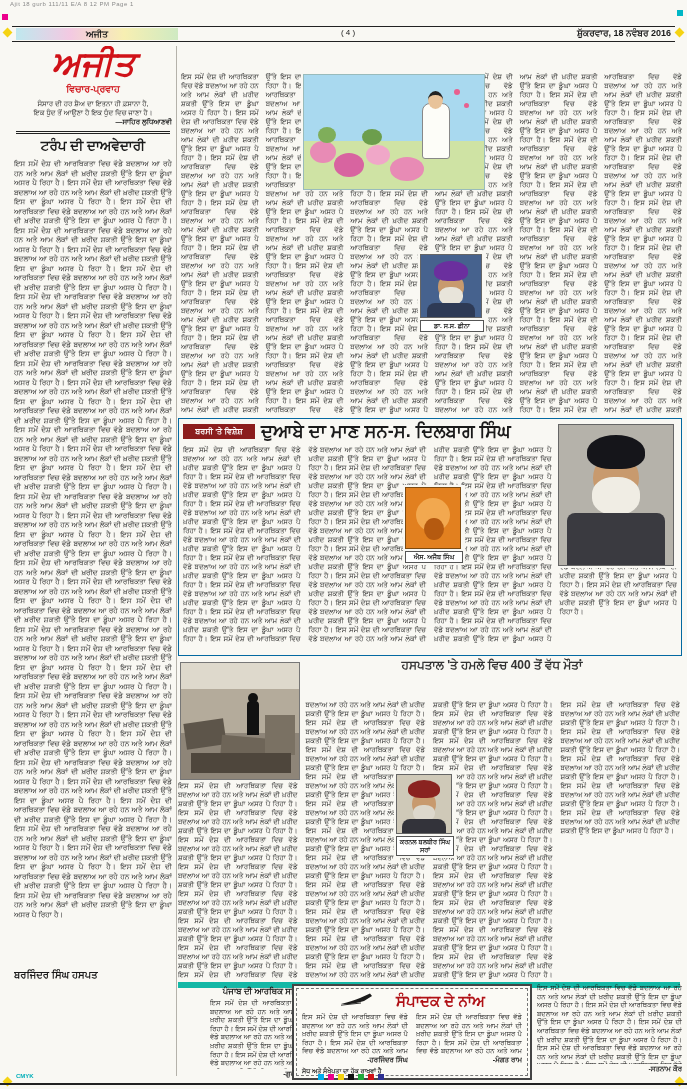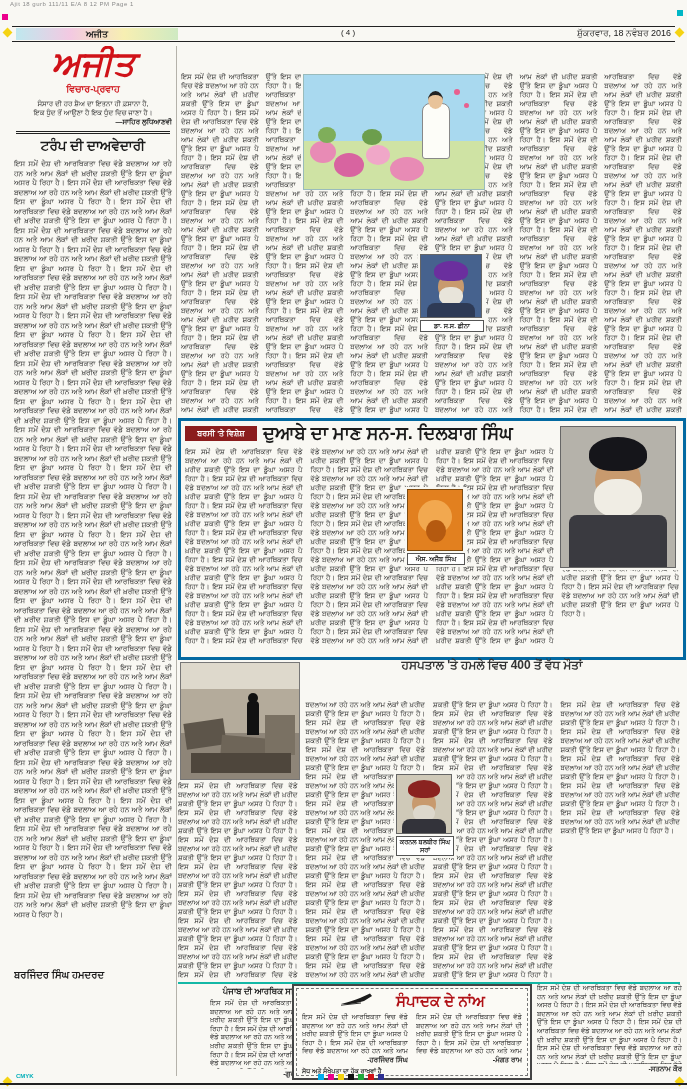--- a/index.html
+++ b/index.html
@@ -15,21 +15,21 @@
   .cmyk-row span{width:6px;height:6px;display:block;}
   .cmyk-label{position:absolute;left:16px;top:1073px;font-size:6px;color:#00aeb8;font-weight:bold;}
 
   
   .hdr-rule{position:absolute;left:12px;right:12px;height:1px;background:#222;}
   .hdr-strip{position:absolute;left:16px;top:28px;width:162px;height:12px;
              background:linear-gradient(90deg,#bfe8ee,#f3c9e2,#f7efb2,#cfeac2);
              display:flex;align-items:center;justify-content:center;
              font-size:9px;font-weight:bold;}
   .hdr-page{position:absolute;left:328px;top:28px;width:40px;text-align:center;font-size:8px;}
-  .hdr-date{position:absolute;right:16px;top:28px;font-size:9px;font-weight:normal;}
+  .hdr-date{position:absolute;right:16px;top:28px;font-size:9px;font-weight:bold;}
 
   
   .left-col{position:absolute;left:14px;top:46px;width:158px;height:1030px;overflow:hidden;}
   .mast-title{font-size:34px;line-height:36px;font-weight:bold;font-style:italic;
               color:#d01218;text-align:center;font-family:"Liberation Serif","DejaVu Serif",serif;}
   .mast-sub{font-size:9.5px;font-weight:bold;color:#d01218;text-align:center;margin-top:1px;}
   .quote{font-size:7px;line-height:9px;text-align:center;margin-top:4px;}
   .quote-attr{font-size:7px;font-weight:bold;text-align:right;margin-top:1px;}
   .ed-rule{border-top:3px double #222;margin:5px 2px 4px 2px;}
   .ed-title{font-size:13.5px;font-weight:bold;text-align:center;margin:2px 0 5px 0;}
@@ -58,32 +58,32 @@
              border-radius:50%;border-top:4px solid #222;}
   .author-fig{left:237px;top:180px;width:64px;}
   .portrait{position:relative;overflow:hidden;border:1px solid #666;}
   .p-auth{width:60px;height:62px;background:#46628e;}
   .face{position:absolute;border-radius:50%;background:#c89a6e;}
   .turban{position:absolute;border-radius:50% 50% 40% 40%;}
   .beard{position:absolute;border-radius:45%;}
   .torso{position:absolute;border-radius:8px 8px 0 0;}
 
   
-  .feature-zone{position:absolute;left:178px;top:418px;width:502px;height:236px;border:3px solid #0369a1;}
+  .feature-zone{position:absolute;left:178px;top:418px;width:502px;height:236px;border:1px solid #0369a1;}
   .feature-kicker{position:absolute;left:4px;top:5px;width:72px;height:15px;background:#8b1d1d;
                   color:#fff;font-size:8px;font-weight:bold;display:flex;align-items:center;justify-content:center;}
   .feature-headline{position:absolute;left:82px;top:2px;width:390px;font-size:18px;font-weight:bold;}
   .feature-text{position:absolute;left:4px;top:26px;width:494px;height:206px;column-count:4;column-gap:8px;}
   .feature-portrait{right:3px;top:3px;width:118px;}
   .p-feat{width:114px;height:140px;background:#b5b2aa;}
   .feature-inset{left:224px;top:66px;width:58px;}
   .inset-art{width:54px;height:60px;background:#e2801f;border:1px solid #7c4a10;position:relative;overflow:hidden;}
 
   
-  .news-zone{position:absolute;left:178px;top:658px;width:502px;height:324px;border-bottom:2px solid #14b8a6;}
+  .news-zone{position:absolute;left:178px;top:658px;width:502px;height:324px;border-bottom:6px solid #14b8a6;}
   .news-photo{left:0;top:2px;width:122px;}
   .news-art{width:118px;height:116px;border:1px solid #777;position:relative;overflow:hidden;
             background:linear-gradient(#ded9cc 0 22%,#b4ab9b 22% 60%,#8e8578 60% 100%);}
   .debris{position:absolute;background:#5d554a;}
   .news-kicker{position:absolute;left:126px;top:0;width:376px;text-align:center;
                font-size:12px;font-weight:bold;color:#333;}
   .news-headline{position:absolute;left:126px;top:15px;width:376px;text-align:center;
                  font-size:17px;font-weight:bold;}
   .news-text{position:absolute;left:0;top:42px;width:502px;height:280px;column-count:4;column-gap:8px;}
   .news-inset{left:216px;top:114px;width:58px;}
@@ -128,21 +128,21 @@
     <div class="mast-title">ਅਜੀਤ</div>
     <div class="mast-sub">ਵਿਚਾਰ-ਪ੍ਰਵਾਹ</div>
     <div class="quote">
       <span>ਸੰਸਾਰ ਦੀ ਹਰ ਸ਼ੈਅ ਦਾ ਇਤਨਾ ਹੀ ਫ਼ਸਾਨਾ ਹੈ,</span><br>
       <span>ਇਕ ਧੁੰਦ ਤੋਂ ਆਉਣਾ ਹੈ ਇਕ ਧੁੰਦ ਵਿਚ ਜਾਣਾ ਹੈ।</span>
     </div>
     <div class="quote-attr">—ਸਾਹਿਰ ਲੁਧਿਆਣਵੀ</div>
     <div class="ed-rule"></div>
     <div class="ed-title">ਟਰੰਪ ਦੀ ਦਾਅਵੇਦਾਰੀ</div>
     <div class="ed-body">ਇਸ ਸਮੇਂ ਦੇਸ਼ ਦੀ ਆਰਥਿਕਤਾ ਵਿਚ ਵੱਡੇ ਬਦਲਾਅ ਆ ਰਹੇ ਹਨ ਅਤੇ ਆਮ ਲੋਕਾਂ ਦੀ ਖ਼ਰੀਦ ਸ਼ਕਤੀ ਉੱਤੇ ਇਸ ਦਾ ਡੂੰਘਾ ਅਸਰ ਪੈ ਰਿਹਾ ਹੈ। ਇਸ ਸਮੇਂ ਦੇਸ਼ ਦੀ ਆਰਥਿਕਤਾ ਵਿਚ ਵੱਡੇ ਬਦਲਾਅ ਆ ਰਹੇ ਹਨ ਅਤੇ ਆਮ ਲੋਕਾਂ ਦੀ ਖ਼ਰੀਦ ਸ਼ਕਤੀ ਉੱਤੇ ਇਸ ਦਾ ਡੂੰਘਾ ਅਸਰ ਪੈ ਰਿਹਾ ਹੈ। ਇਸ ਸਮੇਂ ਦੇਸ਼ ਦੀ ਆਰਥਿਕਤਾ ਵਿਚ ਵੱਡੇ ਬਦਲਾਅ ਆ ਰਹੇ ਹਨ ਅਤੇ ਆਮ ਲੋਕਾਂ ਦੀ ਖ਼ਰੀਦ ਸ਼ਕਤੀ ਉੱਤੇ ਇਸ ਦਾ ਡੂੰਘਾ ਅਸਰ ਪੈ ਰਿਹਾ ਹੈ। ਇਸ ਸਮੇਂ ਦੇਸ਼ ਦੀ ਆਰਥਿਕਤਾ ਵਿਚ ਵੱਡੇ ਬਦਲਾਅ ਆ ਰਹੇ ਹਨ ਅਤੇ ਆਮ ਲੋਕਾਂ ਦੀ ਖ਼ਰੀਦ ਸ਼ਕਤੀ ਉੱਤੇ ਇਸ ਦਾ ਡੂੰਘਾ ਅਸਰ ਪੈ ਰਿਹਾ ਹੈ। ਇਸ ਸਮੇਂ ਦੇਸ਼ ਦੀ ਆਰਥਿਕਤਾ ਵਿਚ ਵੱਡੇ ਬਦਲਾਅ ਆ ਰਹੇ ਹਨ ਅਤੇ ਆਮ ਲੋਕਾਂ ਦੀ ਖ਼ਰੀਦ ਸ਼ਕਤੀ ਉੱਤੇ ਇਸ ਦਾ ਡੂੰਘਾ ਅਸਰ ਪੈ ਰਿਹਾ ਹੈ। ਇਸ ਸਮੇਂ ਦੇਸ਼ ਦੀ ਆਰਥਿਕਤਾ ਵਿਚ ਵੱਡੇ ਬਦਲਾਅ ਆ ਰਹੇ ਹਨ ਅਤੇ ਆਮ ਲੋਕਾਂ ਦੀ ਖ਼ਰੀਦ ਸ਼ਕਤੀ ਉੱਤੇ ਇਸ ਦਾ ਡੂੰਘਾ ਅਸਰ ਪੈ ਰਿਹਾ ਹੈ। ਇਸ ਸਮੇਂ ਦੇਸ਼ ਦੀ ਆਰਥਿਕਤਾ ਵਿਚ ਵੱਡੇ ਬਦਲਾਅ ਆ ਰਹੇ ਹਨ ਅਤੇ ਆਮ ਲੋਕਾਂ ਦੀ ਖ਼ਰੀਦ ਸ਼ਕਤੀ ਉੱਤੇ ਇਸ ਦਾ ਡੂੰਘਾ ਅਸਰ ਪੈ ਰਿਹਾ ਹੈ। ਇਸ ਸਮੇਂ ਦੇਸ਼ ਦੀ ਆਰਥਿਕਤਾ ਵਿਚ ਵੱਡੇ ਬਦਲਾਅ ਆ ਰਹੇ ਹਨ ਅਤੇ ਆਮ ਲੋਕਾਂ ਦੀ ਖ਼ਰੀਦ ਸ਼ਕਤੀ ਉੱਤੇ ਇਸ ਦਾ ਡੂੰਘਾ ਅਸਰ ਪੈ ਰਿਹਾ ਹੈ। ਇਸ ਸਮੇਂ ਦੇਸ਼ ਦੀ ਆਰਥਿਕਤਾ ਵਿਚ ਵੱਡੇ ਬਦਲਾਅ ਆ ਰਹੇ ਹਨ ਅਤੇ ਆਮ ਲੋਕਾਂ ਦੀ ਖ਼ਰੀਦ ਸ਼ਕਤੀ ਉੱਤੇ ਇਸ ਦਾ ਡੂੰਘਾ ਅਸਰ ਪੈ ਰਿਹਾ ਹੈ। ਇਸ ਸਮੇਂ ਦੇਸ਼ ਦੀ ਆਰਥਿਕਤਾ ਵਿਚ ਵੱਡੇ ਬਦਲਾਅ ਆ ਰਹੇ ਹਨ ਅਤੇ ਆਮ ਲੋਕਾਂ ਦੀ ਖ਼ਰੀਦ ਸ਼ਕਤੀ ਉੱਤੇ ਇਸ ਦਾ ਡੂੰਘਾ ਅਸਰ ਪੈ ਰਿਹਾ ਹੈ। ਇਸ ਸਮੇਂ ਦੇਸ਼ ਦੀ ਆਰਥਿਕਤਾ ਵਿਚ ਵੱਡੇ ਬਦਲਾਅ ਆ ਰਹੇ ਹਨ ਅਤੇ ਆਮ ਲੋਕਾਂ ਦੀ ਖ਼ਰੀਦ ਸ਼ਕਤੀ ਉੱਤੇ ਇਸ ਦਾ ਡੂੰਘਾ ਅਸਰ ਪੈ ਰਿਹਾ ਹੈ। ਇਸ ਸਮੇਂ ਦੇਸ਼ ਦੀ ਆਰਥਿਕਤਾ ਵਿਚ ਵੱਡੇ ਬਦਲਾਅ ਆ ਰਹੇ ਹਨ ਅਤੇ ਆਮ ਲੋਕਾਂ ਦੀ ਖ਼ਰੀਦ ਸ਼ਕਤੀ ਉੱਤੇ ਇਸ ਦਾ ਡੂੰਘਾ ਅਸਰ ਪੈ ਰਿਹਾ ਹੈ। ਇਸ ਸਮੇਂ ਦੇਸ਼ ਦੀ ਆਰਥਿਕਤਾ ਵਿਚ ਵੱਡੇ ਬਦਲਾਅ ਆ ਰਹੇ ਹਨ ਅਤੇ ਆਮ ਲੋਕਾਂ ਦੀ ਖ਼ਰੀਦ ਸ਼ਕਤੀ ਉੱਤੇ ਇਸ ਦਾ ਡੂੰਘਾ ਅਸਰ ਪੈ ਰਿਹਾ ਹੈ। ਇਸ ਸਮੇਂ ਦੇਸ਼ ਦੀ ਆਰਥਿਕਤਾ ਵਿਚ ਵੱਡੇ ਬਦਲਾਅ ਆ ਰਹੇ ਹਨ ਅਤੇ ਆਮ ਲੋਕਾਂ ਦੀ ਖ਼ਰੀਦ ਸ਼ਕਤੀ ਉੱਤੇ ਇਸ ਦਾ ਡੂੰਘਾ ਅਸਰ ਪੈ ਰਿਹਾ ਹੈ। ਇਸ ਸਮੇਂ ਦੇਸ਼ ਦੀ ਆਰਥਿਕਤਾ ਵਿਚ ਵੱਡੇ ਬਦਲਾਅ ਆ ਰਹੇ ਹਨ ਅਤੇ ਆਮ ਲੋਕਾਂ ਦੀ ਖ਼ਰੀਦ ਸ਼ਕਤੀ ਉੱਤੇ ਇਸ ਦਾ ਡੂੰਘਾ ਅਸਰ ਪੈ ਰਿਹਾ ਹੈ। ਇਸ ਸਮੇਂ ਦੇਸ਼ ਦੀ ਆਰਥਿਕਤਾ ਵਿਚ ਵੱਡੇ ਬਦਲਾਅ ਆ ਰਹੇ ਹਨ ਅਤੇ ਆਮ ਲੋਕਾਂ ਦੀ ਖ਼ਰੀਦ ਸ਼ਕਤੀ ਉੱਤੇ ਇਸ ਦਾ ਡੂੰਘਾ ਅਸਰ ਪੈ ਰਿਹਾ ਹੈ। ਇਸ ਸਮੇਂ ਦੇਸ਼ ਦੀ ਆਰਥਿਕਤਾ ਵਿਚ ਵੱਡੇ ਬਦਲਾਅ ਆ ਰਹੇ ਹਨ ਅਤੇ ਆਮ ਲੋਕਾਂ ਦੀ ਖ਼ਰੀਦ ਸ਼ਕਤੀ ਉੱਤੇ ਇਸ ਦਾ ਡੂੰਘਾ ਅਸਰ ਪੈ ਰਿਹਾ ਹੈ। ਇਸ ਸਮੇਂ ਦੇਸ਼ ਦੀ ਆਰਥਿਕਤਾ ਵਿਚ ਵੱਡੇ ਬਦਲਾਅ ਆ ਰਹੇ ਹਨ ਅਤੇ ਆਮ ਲੋਕਾਂ ਦੀ ਖ਼ਰੀਦ ਸ਼ਕਤੀ ਉੱਤੇ ਇਸ ਦਾ ਡੂੰਘਾ ਅਸਰ ਪੈ ਰਿਹਾ ਹੈ। ਇਸ ਸਮੇਂ ਦੇਸ਼ ਦੀ ਆਰਥਿਕਤਾ ਵਿਚ ਵੱਡੇ ਬਦਲਾਅ ਆ ਰਹੇ ਹਨ ਅਤੇ ਆਮ ਲੋਕਾਂ ਦੀ ਖ਼ਰੀਦ ਸ਼ਕਤੀ ਉੱਤੇ ਇਸ ਦਾ ਡੂੰਘਾ ਅਸਰ ਪੈ ਰਿਹਾ ਹੈ। ਇਸ ਸਮੇਂ ਦੇਸ਼ ਦੀ ਆਰਥਿਕਤਾ ਵਿਚ ਵੱਡੇ ਬਦਲਾਅ ਆ ਰਹੇ ਹਨ ਅਤੇ ਆਮ ਲੋਕਾਂ ਦੀ ਖ਼ਰੀਦ ਸ਼ਕਤੀ ਉੱਤੇ ਇਸ ਦਾ ਡੂੰਘਾ ਅਸਰ ਪੈ ਰਿਹਾ ਹੈ। ਇਸ ਸਮੇਂ ਦੇਸ਼ ਦੀ ਆਰਥਿਕਤਾ ਵਿਚ ਵੱਡੇ ਬਦਲਾਅ ਆ ਰਹੇ ਹਨ ਅਤੇ ਆਮ ਲੋਕਾਂ ਦੀ ਖ਼ਰੀਦ ਸ਼ਕਤੀ ਉੱਤੇ ਇਸ ਦਾ ਡੂੰਘਾ ਅਸਰ ਪੈ ਰਿਹਾ ਹੈ। ਇਸ ਸਮੇਂ ਦੇਸ਼ ਦੀ ਆਰਥਿਕਤਾ ਵਿਚ ਵੱਡੇ ਬਦਲਾਅ ਆ ਰਹੇ ਹਨ ਅਤੇ ਆਮ ਲੋਕਾਂ ਦੀ ਖ਼ਰੀਦ ਸ਼ਕਤੀ ਉੱਤੇ ਇਸ ਦਾ ਡੂੰਘਾ ਅਸਰ ਪੈ ਰਿਹਾ ਹੈ। ਇਸ ਸਮੇਂ ਦੇਸ਼ ਦੀ ਆਰਥਿਕਤਾ ਵਿਚ ਵੱਡੇ ਬਦਲਾਅ ਆ ਰਹੇ ਹਨ ਅਤੇ ਆਮ ਲੋਕਾਂ ਦੀ ਖ਼ਰੀਦ ਸ਼ਕਤੀ ਉੱਤੇ ਇਸ ਦਾ ਡੂੰਘਾ ਅਸਰ ਪੈ ਰਿਹਾ ਹੈ। ਇਸ ਸਮੇਂ ਦੇਸ਼ ਦੀ ਆਰਥਿਕਤਾ ਵਿਚ ਵੱਡੇ ਬਦਲਾਅ ਆ ਰਹੇ ਹਨ ਅਤੇ ਆਮ ਲੋਕਾਂ ਦੀ ਖ਼ਰੀਦ ਸ਼ਕਤੀ ਉੱਤੇ ਇਸ ਦਾ ਡੂੰਘਾ ਅਸਰ ਪੈ ਰਿਹਾ ਹੈ। ਇਸ ਸਮੇਂ ਦੇਸ਼ ਦੀ ਆਰਥਿਕਤਾ ਵਿਚ ਵੱਡੇ ਬਦਲਾਅ ਆ ਰਹੇ ਹਨ ਅਤੇ ਆਮ ਲੋਕਾਂ ਦੀ ਖ਼ਰੀਦ ਸ਼ਕਤੀ ਉੱਤੇ ਇਸ ਦਾ ਡੂੰਘਾ ਅਸਰ ਪੈ ਰਿਹਾ ਹੈ। ਇਸ ਸਮੇਂ ਦੇਸ਼ ਦੀ ਆਰਥਿਕਤਾ ਵਿਚ ਵੱਡੇ ਬਦਲਾਅ ਆ ਰਹੇ ਹਨ ਅਤੇ ਆਮ ਲੋਕਾਂ ਦੀ ਖ਼ਰੀਦ ਸ਼ਕਤੀ ਉੱਤੇ ਇਸ ਦਾ ਡੂੰਘਾ ਅਸਰ ਪੈ ਰਿਹਾ ਹੈ। ਇਸ ਸਮੇਂ ਦੇਸ਼ ਦੀ ਆਰਥਿਕਤਾ ਵਿਚ ਵੱਡੇ ਬਦਲਾਅ ਆ ਰਹੇ ਹਨ ਅਤੇ ਆਮ ਲੋਕਾਂ ਦੀ ਖ਼ਰੀਦ ਸ਼ਕਤੀ ਉੱਤੇ ਇਸ ਦਾ ਡੂੰਘਾ ਅਸਰ ਪੈ ਰਿਹਾ ਹੈ। ਇਸ ਸਮੇਂ ਦੇਸ਼ ਦੀ ਆਰਥਿਕਤਾ ਵਿਚ ਵੱਡੇ ਬਦਲਾਅ ਆ ਰਹੇ ਹਨ ਅਤੇ ਆਮ ਲੋਕਾਂ ਦੀ ਖ਼ਰੀਦ ਸ਼ਕਤੀ ਉੱਤੇ ਇਸ ਦਾ ਡੂੰਘਾ ਅਸਰ ਪੈ ਰਿਹਾ ਹੈ। ਇਸ ਸਮੇਂ ਦੇਸ਼ ਦੀ ਆਰਥਿਕਤਾ ਵਿਚ ਵੱਡੇ ਬਦਲਾਅ ਆ ਰਹੇ ਹਨ ਅਤੇ ਆਮ ਲੋਕਾਂ ਦੀ ਖ਼ਰੀਦ ਸ਼ਕਤੀ ਉੱਤੇ ਇਸ ਦਾ ਡੂੰਘਾ ਅਸਰ ਪੈ ਰਿਹਾ ਹੈ। ਇਸ ਸਮੇਂ ਦੇਸ਼ ਦੀ ਆਰਥਿਕਤਾ ਵਿਚ ਵੱਡੇ ਬਦਲਾਅ ਆ ਰਹੇ ਹਨ ਅਤੇ ਆਮ ਲੋਕਾਂ ਦੀ ਖ਼ਰੀਦ ਸ਼ਕਤੀ ਉੱਤੇ ਇਸ ਦਾ ਡੂੰਘਾ ਅਸਰ ਪੈ ਰਿਹਾ ਹੈ। ਇਸ ਸਮੇਂ ਦੇਸ਼ ਦੀ ਆਰਥਿਕਤਾ ਵਿਚ ਵੱਡੇ ਬਦਲਾਅ ਆ ਰਹੇ ਹਨ ਅਤੇ ਆਮ ਲੋਕਾਂ ਦੀ ਖ਼ਰੀਦ ਸ਼ਕਤੀ ਉੱਤੇ ਇਸ ਦਾ ਡੂੰਘਾ ਅਸਰ ਪੈ ਰਿਹਾ ਹੈ। ਇਸ ਸਮੇਂ ਦੇਸ਼ ਦੀ ਆਰਥਿਕਤਾ ਵਿਚ ਵੱਡੇ ਬਦਲਾਅ ਆ ਰਹੇ ਹਨ ਅਤੇ ਆਮ ਲੋਕਾਂ ਦੀ ਖ਼ਰੀਦ ਸ਼ਕਤੀ ਉੱਤੇ ਇਸ ਦਾ ਡੂੰਘਾ ਅਸਰ ਪੈ ਰਿਹਾ ਹੈ। ਇਸ ਸਮੇਂ ਦੇਸ਼ ਦੀ ਆਰਥਿਕਤਾ ਵਿਚ ਵੱਡੇ ਬਦਲਾਅ ਆ ਰਹੇ ਹਨ ਅਤੇ ਆਮ ਲੋਕਾਂ ਦੀ ਖ਼ਰੀਦ ਸ਼ਕਤੀ ਉੱਤੇ ਇਸ ਦਾ ਡੂੰਘਾ ਅਸਰ ਪੈ ਰਿਹਾ ਹੈ। ਇਸ ਸਮੇਂ ਦੇਸ਼ ਦੀ ਆਰਥਿਕਤਾ ਵਿਚ ਵੱਡੇ ਬਦਲਾਅ ਆ ਰਹੇ ਹਨ ਅਤੇ ਆਮ ਲੋਕਾਂ ਦੀ ਖ਼ਰੀਦ ਸ਼ਕਤੀ ਉੱਤੇ ਇਸ ਦਾ ਡੂੰਘਾ ਅਸਰ ਪੈ ਰਿਹਾ ਹੈ।</div>
-    <div class="ed-sign">ਬਰਜਿੰਦਰ ਸਿੰਘ ਹਮਦਰਦ</div>
+    <div class="ed-sign">ਬਰਜਿੰਦਰ ਸਿੰਘ ਹਸਪਤ</div>
   </div>
   <div class="vrule"></div>
 
   <div class="lead-zone">
     <div class="lead-text coltext">ਇਸ ਸਮੇਂ ਦੇਸ਼ ਦੀ ਆਰਥਿਕਤਾ ਵਿਚ ਵੱਡੇ ਬਦਲਾਅ ਆ ਰਹੇ ਹਨ ਅਤੇ ਆਮ ਲੋਕਾਂ ਦੀ ਖ਼ਰੀਦ ਸ਼ਕਤੀ ਉੱਤੇ ਇਸ ਦਾ ਡੂੰਘਾ ਅਸਰ ਪੈ ਰਿਹਾ ਹੈ। ਇਸ ਸਮੇਂ ਦੇਸ਼ ਦੀ ਆਰਥਿਕਤਾ ਵਿਚ ਵੱਡੇ ਬਦਲਾਅ ਆ ਰਹੇ ਹਨ ਅਤੇ ਆਮ ਲੋਕਾਂ ਦੀ ਖ਼ਰੀਦ ਸ਼ਕਤੀ ਉੱਤੇ ਇਸ ਦਾ ਡੂੰਘਾ ਅਸਰ ਪੈ ਰਿਹਾ ਹੈ। ਇਸ ਸਮੇਂ ਦੇਸ਼ ਦੀ ਆਰਥਿਕਤਾ ਵਿਚ ਵੱਡੇ ਬਦਲਾਅ ਆ ਰਹੇ ਹਨ ਅਤੇ ਆਮ ਲੋਕਾਂ ਦੀ ਖ਼ਰੀਦ ਸ਼ਕਤੀ ਉੱਤੇ ਇਸ ਦਾ ਡੂੰਘਾ ਅਸਰ ਪੈ ਰਿਹਾ ਹੈ। ਇਸ ਸਮੇਂ ਦੇਸ਼ ਦੀ ਆਰਥਿਕਤਾ ਵਿਚ ਵੱਡੇ ਬਦਲਾਅ ਆ ਰਹੇ ਹਨ ਅਤੇ ਆਮ ਲੋਕਾਂ ਦੀ ਖ਼ਰੀਦ ਸ਼ਕਤੀ ਉੱਤੇ ਇਸ ਦਾ ਡੂੰਘਾ ਅਸਰ ਪੈ ਰਿਹਾ ਹੈ। ਇਸ ਸਮੇਂ ਦੇਸ਼ ਦੀ ਆਰਥਿਕਤਾ ਵਿਚ ਵੱਡੇ ਬਦਲਾਅ ਆ ਰਹੇ ਹਨ ਅਤੇ ਆਮ ਲੋਕਾਂ ਦੀ ਖ਼ਰੀਦ ਸ਼ਕਤੀ ਉੱਤੇ ਇਸ ਦਾ ਡੂੰਘਾ ਅਸਰ ਪੈ ਰਿਹਾ ਹੈ। ਇਸ ਸਮੇਂ ਦੇਸ਼ ਦੀ ਆਰਥਿਕਤਾ ਵਿਚ ਵੱਡੇ ਬਦਲਾਅ ਆ ਰਹੇ ਹਨ ਅਤੇ ਆਮ ਲੋਕਾਂ ਦੀ ਖ਼ਰੀਦ ਸ਼ਕਤੀ ਉੱਤੇ ਇਸ ਦਾ ਡੂੰਘਾ ਅਸਰ ਪੈ ਰਿਹਾ ਹੈ। ਇਸ ਸਮੇਂ ਦੇਸ਼ ਦੀ ਆਰਥਿਕਤਾ ਵਿਚ ਵੱਡੇ ਬਦਲਾਅ ਆ ਰਹੇ ਹਨ ਅਤੇ ਆਮ ਲੋਕਾਂ ਦੀ ਖ਼ਰੀਦ ਸ਼ਕਤੀ ਉੱਤੇ ਇਸ ਦਾ ਡੂੰਘਾ ਅਸਰ ਪੈ ਰਿਹਾ ਹੈ। ਇਸ ਸਮੇਂ ਦੇਸ਼ ਦੀ ਆਰਥਿਕਤਾ ਵਿਚ ਵੱਡੇ ਬਦਲਾਅ ਆ ਰਹੇ ਹਨ ਅਤੇ ਆਮ ਲੋਕਾਂ ਦੀ ਖ਼ਰੀਦ ਸ਼ਕਤੀ ਉੱਤੇ ਇਸ ਦਾ ਡੂੰਘਾ ਅਸਰ ਪੈ ਰਿਹਾ ਹੈ। ਇਸ ਸਮੇਂ ਦੇਸ਼ ਦੀ ਆਰਥਿਕਤਾ ਵਿਚ ਵੱਡੇ ਬਦਲਾਅ ਆ ਰਹੇ ਹਨ ਅਤੇ ਆਮ ਲੋਕਾਂ ਦੀ ਖ਼ਰੀਦ ਸ਼ਕਤੀ ਉੱਤੇ ਇਸ ਦਾ ਡੂੰਘਾ ਅਸਰ ਪੈ ਰਿਹਾ ਹੈ। ਇਸ ਸਮੇਂ ਦੇਸ਼ ਦੀ ਆਰਥਿਕਤਾ ਵਿਚ ਵੱਡੇ ਬਦਲਾਅ ਆ ਰਹੇ ਹਨ ਅਤੇ ਆਮ ਲੋਕਾਂ ਦੀ ਖ਼ਰੀਦ ਸ਼ਕਤੀ ਉੱਤੇ ਇਸ ਦਾ ਡੂੰਘਾ ਅਸਰ ਪੈ ਰਿਹਾ ਹੈ। ਇਸ ਸਮੇਂ ਦੇਸ਼ ਦੀ ਆਰਥਿਕਤਾ ਵਿਚ ਵੱਡੇ ਬਦਲਾਅ ਆ ਰਹੇ ਹਨ ਅਤੇ ਆਮ ਲੋਕਾਂ ਦੀ ਖ਼ਰੀਦ ਸ਼ਕਤੀ ਉੱਤੇ ਇਸ ਦਾ ਡੂੰਘਾ ਅਸਰ ਪੈ ਰਿਹਾ ਹੈ। ਇਸ ਸਮੇਂ ਦੇਸ਼ ਦੀ ਆਰਥਿਕਤਾ ਵਿਚ ਵੱਡੇ ਬਦਲਾਅ ਆ ਰਹੇ ਹਨ ਅਤੇ ਆਮ ਲੋਕਾਂ ਦੀ ਖ਼ਰੀਦ ਸ਼ਕਤੀ ਉੱਤੇ ਇਸ ਦਾ ਡੂੰਘਾ ਅਸਰ ਪੈ ਰਿਹਾ ਹੈ। ਇਸ ਸਮੇਂ ਦੇਸ਼ ਦੀ ਆਰਥਿਕਤਾ ਵਿਚ ਵੱਡੇ ਬਦਲਾਅ ਆ ਰਹੇ ਹਨ ਅਤੇ ਆਮ ਲੋਕਾਂ ਦੀ ਖ਼ਰੀਦ ਸ਼ਕਤੀ ਉੱਤੇ ਇਸ ਦਾ ਡੂੰਘਾ ਅਸਰ ਪੈ ਰਿਹਾ ਹੈ। ਇਸ ਸਮੇਂ ਦੇਸ਼ ਦੀ ਆਰਥਿਕਤਾ ਵਿਚ ਵੱਡੇ ਬਦਲਾਅ ਆ ਰਹੇ ਹਨ ਅਤੇ ਆਮ ਲੋਕਾਂ ਦੀ ਖ਼ਰੀਦ ਸ਼ਕਤੀ ਉੱਤੇ ਇਸ ਦਾ ਡੂੰਘਾ ਅਸਰ ਪੈ ਰਿਹਾ ਹੈ। ਇਸ ਸਮੇਂ ਦੇਸ਼ ਦੀ ਆਰਥਿਕਤਾ ਵਿਚ ਵੱਡੇ ਬਦਲਾਅ ਆ ਰਹੇ ਹਨ ਅਤੇ ਆਮ ਲੋਕਾਂ ਦੀ ਖ਼ਰੀਦ ਸ਼ਕਤੀ ਉੱਤੇ ਇਸ ਦਾ ਡੂੰਘਾ ਅਸਰ ਪੈ ਰਿਹਾ ਹੈ। ਇਸ ਸਮੇਂ ਦੇਸ਼ ਦੀ ਆਰਥਿਕਤਾ ਵਿਚ ਵੱਡੇ ਬਦਲਾਅ ਆ ਰਹੇ ਹਨ ਅਤੇ ਆਮ ਲੋਕਾਂ ਦੀ ਖ਼ਰੀਦ ਸ਼ਕਤੀ ਉੱਤੇ ਇਸ ਦਾ ਡੂੰਘਾ ਅਸਰ ਪੈ ਰਿਹਾ ਹੈ। ਇਸ ਸਮੇਂ ਦੇਸ਼ ਦੀ ਆਰਥਿਕਤਾ ਵਿਚ ਵੱਡੇ ਬਦਲਾਅ ਆ ਰਹੇ ਹਨ ਅਤੇ ਆਮ ਲੋਕਾਂ ਦੀ ਖ਼ਰੀਦ ਸ਼ਕਤੀ ਉੱਤੇ ਇਸ ਦਾ ਡੂੰਘਾ ਅਸਰ ਪੈ ਰਿਹਾ ਹੈ। ਇਸ ਸਮੇਂ ਦੇਸ਼ ਦੀ ਆਰਥਿਕਤਾ ਵਿਚ ਵੱਡੇ ਬਦਲਾਅ ਆ ਰਹੇ ਹਨ ਅਤੇ ਆਮ ਲੋਕਾਂ ਦੀ ਖ਼ਰੀਦ ਸ਼ਕਤੀ ਉੱਤੇ ਇਸ ਦਾ ਡੂੰਘਾ ਅਸਰ ਪੈ ਰਿਹਾ ਹੈ। ਇਸ ਸਮੇਂ ਦੇਸ਼ ਦੀ ਆਰਥਿਕਤਾ ਵਿਚ ਵੱਡੇ ਬਦਲਾਅ ਆ ਰਹੇ ਹਨ ਅਤੇ ਆਮ ਲੋਕਾਂ ਦੀ ਖ਼ਰੀਦ ਸ਼ਕਤੀ ਉੱਤੇ ਇਸ ਦਾ ਡੂੰਘਾ ਅਸਰ ਪੈ ਰਿਹਾ ਹੈ। ਇਸ ਸਮੇਂ ਦੇਸ਼ ਦੀ ਆਰਥਿਕਤਾ ਵਿਚ ਵੱਡੇ ਬਦਲਾਅ ਆ ਰਹੇ ਹਨ ਅਤੇ ਆਮ ਲੋਕਾਂ ਦੀ ਖ਼ਰੀਦ ਸ਼ਕਤੀ ਉੱਤੇ ਇਸ ਦਾ ਡੂੰਘਾ ਅਸਰ ਪੈ ਰਿਹਾ ਹੈ। ਇਸ ਸਮੇਂ ਦੇਸ਼ ਦੀ ਆਰਥਿਕਤਾ ਵਿਚ ਵੱਡੇ ਬਦਲਾਅ ਆ ਰਹੇ ਹਨ ਅਤੇ ਆਮ ਲੋਕਾਂ ਦੀ ਖ਼ਰੀਦ ਸ਼ਕਤੀ ਉੱਤੇ ਇਸ ਦਾ ਡੂੰਘਾ ਅਸਰ ਪੈ ਰਿਹਾ ਹੈ। ਇਸ ਸਮੇਂ ਦੇਸ਼ ਦੀ ਆਰਥਿਕਤਾ ਵਿਚ ਵੱਡੇ ਬਦਲਾਅ ਆ ਰਹੇ ਹਨ ਅਤੇ ਆਮ ਲੋਕਾਂ ਦੀ ਖ਼ਰੀਦ ਸ਼ਕਤੀ ਉੱਤੇ ਇਸ ਦਾ ਡੂੰਘਾ ਅਸਰ ਪੈ ਰਿਹਾ ਹੈ। ਇਸ ਸਮੇਂ ਦੇਸ਼ ਦੀ ਆਰਥਿਕਤਾ ਵਿਚ ਵੱਡੇ ਬਦਲਾਅ ਆ ਰਹੇ ਹਨ ਅਤੇ ਆਮ ਲੋਕਾਂ ਦੀ ਖ਼ਰੀਦ ਸ਼ਕਤੀ ਉੱਤੇ ਇਸ ਦਾ ਡੂੰਘਾ ਅਸਰ ਪੈ ਰਿਹਾ ਹੈ। ਇਸ ਸਮੇਂ ਦੇਸ਼ ਦੀ ਆਰਥਿਕਤਾ ਵਿਚ ਵੱਡੇ ਬਦਲਾਅ ਆ ਰਹੇ ਹਨ ਅਤੇ ਆਮ ਲੋਕਾਂ ਦੀ ਖ਼ਰੀਦ ਸ਼ਕਤੀ ਉੱਤੇ ਇਸ ਦਾ ਡੂੰਘਾ ਅਸਰ ਪੈ ਰਿਹਾ ਹੈ। ਇਸ ਸਮੇਂ ਦੇਸ਼ ਦੀ ਆਰਥਿਕਤਾ ਵਿਚ ਵੱਡੇ ਬਦਲਾਅ ਆ ਰਹੇ ਹਨ ਅਤੇ ਆਮ ਲੋਕਾਂ ਦੀ ਖ਼ਰੀਦ ਸ਼ਕਤੀ ਉੱਤੇ ਇਸ ਦਾ ਡੂੰਘਾ ਅਸਰ ਪੈ ਰਿਹਾ ਹੈ। ਇਸ ਸਮੇਂ ਦੇਸ਼ ਦੀ ਆਰਥਿਕਤਾ ਵਿਚ ਵੱਡੇ ਬਦਲਾਅ ਆ ਰਹੇ ਹਨ ਅਤੇ ਆਮ ਲੋਕਾਂ ਦੀ ਖ਼ਰੀਦ ਸ਼ਕਤੀ ਉੱਤੇ ਇਸ ਦਾ ਡੂੰਘਾ ਅਸਰ ਪੈ ਰਿਹਾ ਹੈ। ਇਸ ਸਮੇਂ ਦੇਸ਼ ਦੀ ਆਰਥਿਕਤਾ ਵਿਚ ਵੱਡੇ ਬਦਲਾਅ ਆ ਰਹੇ ਹਨ ਅਤੇ ਆਮ ਲੋਕਾਂ ਦੀ ਖ਼ਰੀਦ ਸ਼ਕਤੀ ਉੱਤੇ ਇਸ ਦਾ ਡੂੰਘਾ ਅਸਰ ਪੈ ਰਿਹਾ ਹੈ। ਇਸ ਸਮੇਂ ਦੇਸ਼ ਦੀ ਆਰਥਿਕਤਾ ਵਿਚ ਵੱਡੇ ਬਦਲਾਅ ਆ ਰਹੇ ਹਨ ਅਤੇ ਆਮ ਲੋਕਾਂ ਦੀ ਖ਼ਰੀਦ ਸ਼ਕਤੀ ਉੱਤੇ ਇਸ ਦਾ ਡੂੰਘਾ ਅਸਰ ਪੈ ਰਿਹਾ ਹੈ। ਇਸ ਸਮੇਂ ਦੇਸ਼ ਦੀ ਆਰਥਿਕਤਾ ਵਿਚ ਵੱਡੇ ਬਦਲਾਅ ਆ ਰਹੇ ਹਨ ਅਤੇ ਆਮ ਲੋਕਾਂ ਦੀ ਖ਼ਰੀਦ ਸ਼ਕਤੀ ਉੱਤੇ ਇਸ ਦਾ ਡੂੰਘਾ ਅਸਰ ਪੈ ਰਿਹਾ ਹੈ। ਇਸ ਸਮੇਂ ਦੇਸ਼ ਦੀ ਆਰਥਿਕਤਾ ਵਿਚ ਵੱਡੇ ਬਦਲਾਅ ਆ ਰਹੇ ਹਨ ਅਤੇ ਆਮ ਲੋਕਾਂ ਦੀ ਖ਼ਰੀਦ ਸ਼ਕਤੀ ਉੱਤੇ ਇਸ ਦਾ ਡੂੰਘਾ ਅਸਰ ਪੈ ਰਿਹਾ ਹੈ। ਇਸ ਸਮੇਂ ਦੇਸ਼ ਦੀ ਆਰਥਿਕਤਾ ਵਿਚ ਵੱਡੇ ਬਦਲਾਅ ਆ ਰਹੇ ਹਨ ਅਤੇ ਆਮ ਲੋਕਾਂ ਦੀ ਖ਼ਰੀਦ ਸ਼ਕਤੀ ਉੱਤੇ ਇਸ ਦਾ ਡੂੰਘਾ ਅਸਰ ਪੈ ਰਿਹਾ ਹੈ। ਇਸ ਸਮੇਂ ਦੇਸ਼ ਦੀ ਆਰਥਿਕਤਾ ਵਿਚ ਵੱਡੇ ਬਦਲਾਅ ਆ ਰਹੇ ਹਨ ਅਤੇ ਆਮ ਲੋਕਾਂ ਦੀ ਖ਼ਰੀਦ ਸ਼ਕਤੀ ਉੱਤੇ ਇਸ ਦਾ ਡੂੰਘਾ ਅਸਰ ਪੈ ਰਿਹਾ ਹੈ। ਇਸ ਸਮੇਂ ਦੇਸ਼ ਦੀ ਆਰਥਿਕਤਾ ਵਿਚ ਵੱਡੇ ਬਦਲਾਅ ਆ ਰਹੇ ਹਨ ਅਤੇ ਆਮ ਲੋਕਾਂ ਦੀ ਖ਼ਰੀਦ ਸ਼ਕਤੀ ਉੱਤੇ ਇਸ ਦਾ ਡੂੰਘਾ ਅਸਰ ਪੈ ਰਿਹਾ ਹੈ। ਇਸ ਸਮੇਂ ਦੇਸ਼ ਦੀ ਆਰਥਿਕਤਾ ਵਿਚ ਵੱਡੇ ਬਦਲਾਅ ਆ ਰਹੇ ਹਨ ਅਤੇ ਆਮ ਲੋਕਾਂ ਦੀ ਖ਼ਰੀਦ ਸ਼ਕਤੀ ਉੱਤੇ ਇਸ ਦਾ ਡੂੰਘਾ ਅਸਰ ਪੈ ਰਿਹਾ ਹੈ। ਇਸ ਸਮੇਂ ਦੇਸ਼ ਦੀ ਆਰਥਿਕਤਾ ਵਿਚ ਵੱਡੇ ਬਦਲਾਅ ਆ ਰਹੇ ਹਨ ਅਤੇ ਆਮ ਲੋਕਾਂ ਦੀ ਖ਼ਰੀਦ ਸ਼ਕਤੀ ਉੱਤੇ ਇਸ ਦਾ ਡੂੰਘਾ ਅਸਰ ਪੈ ਰਿਹਾ ਹੈ। ਇਸ ਸਮੇਂ ਦੇਸ਼ ਦੀ ਆਰਥਿਕਤਾ ਵਿਚ ਵੱਡੇ ਬਦਲਾਅ ਆ ਰਹੇ ਹਨ ਅਤੇ ਆਮ ਲੋਕਾਂ ਦੀ ਖ਼ਰੀਦ ਸ਼ਕਤੀ ਉੱਤੇ ਇਸ ਦਾ ਡੂੰਘਾ ਅਸਰ ਪੈ ਰਿਹਾ ਹੈ। ਇਸ ਸਮੇਂ ਦੇਸ਼ ਦੀ ਆਰਥਿਕਤਾ ਵਿਚ ਵੱਡੇ ਬਦਲਾਅ ਆ ਰਹੇ ਹਨ ਅਤੇ ਆਮ ਲੋਕਾਂ ਦੀ ਖ਼ਰੀਦ ਸ਼ਕਤੀ ਉੱਤੇ ਇਸ ਦਾ ਡੂੰਘਾ ਅਸਰ ਪੈ ਰਿਹਾ ਹੈ। ਇਸ ਸਮੇਂ ਦੇਸ਼ ਦੀ ਆਰਥਿਕਤਾ ਵਿਚ ਵੱਡੇ ਬਦਲਾਅ ਆ ਰਹੇ ਹਨ ਅਤੇ ਆਮ ਲੋਕਾਂ ਦੀ ਖ਼ਰੀਦ ਸ਼ਕਤੀ ਉੱਤੇ ਇਸ ਦਾ ਡੂੰਘਾ ਅਸਰ ਪੈ ਰਿਹਾ ਹੈ। ਇਸ ਸਮੇਂ ਦੇਸ਼ ਦੀ ਆਰਥਿਕਤਾ ਵਿਚ ਵੱਡੇ ਬਦਲਾਅ ਆ ਰਹੇ ਹਨ ਅਤੇ ਆਮ ਲੋਕਾਂ ਦੀ ਖ਼ਰੀਦ ਸ਼ਕਤੀ ਉੱਤੇ ਇਸ ਦਾ ਡੂੰਘਾ ਅਸਰ ਪੈ ਰਿਹਾ ਹੈ। ਇਸ ਸਮੇਂ ਦੇਸ਼ ਦੀ ਆਰਥਿਕਤਾ ਵਿਚ ਵੱਡੇ ਬਦਲਾਅ ਆ ਰਹੇ ਹਨ ਅਤੇ ਆਮ ਲੋਕਾਂ ਦੀ ਖ਼ਰੀਦ ਸ਼ਕਤੀ ਉੱਤੇ ਇਸ ਦਾ ਡੂੰਘਾ ਅਸਰ ਪੈ ਰਿਹਾ ਹੈ। ਇਸ ਸਮੇਂ ਦੇਸ਼ ਦੀ ਆਰਥਿਕਤਾ ਵਿਚ ਵੱਡੇ ਬਦਲਾਅ ਆ ਰਹੇ ਹਨ ਅਤੇ ਆਮ ਲੋਕਾਂ ਦੀ ਖ਼ਰੀਦ ਸ਼ਕਤੀ ਉੱਤੇ ਇਸ ਦਾ ਡੂੰਘਾ ਅਸਰ ਪੈ ਰਿਹਾ ਹੈ। ਇਸ ਸਮੇਂ ਦੇਸ਼ ਦੀ ਆਰਥਿਕਤਾ ਵਿਚ ਵੱਡੇ ਬਦਲਾਅ ਆ ਰਹੇ ਹਨ ਅਤੇ ਆਮ ਲੋਕਾਂ ਦੀ ਖ਼ਰੀਦ ਸ਼ਕਤੀ ਉੱਤੇ ਇਸ ਦਾ ਡੂੰਘਾ ਅਸਰ ਪੈ ਰਿਹਾ ਹੈ। ਇਸ ਸਮੇਂ ਦੇਸ਼ ਦੀ ਆਰਥਿਕਤਾ ਵਿਚ ਵੱਡੇ ਬਦਲਾਅ ਆ ਰਹੇ ਹਨ ਅਤੇ ਆਮ ਲੋਕਾਂ ਦੀ ਖ਼ਰੀਦ ਸ਼ਕਤੀ ਉੱਤੇ ਇਸ ਦਾ ਡੂੰਘਾ ਅਸਰ ਪੈ ਰਿਹਾ ਹੈ। ਇਸ ਸਮੇਂ ਦੇਸ਼ ਦੀ ਆਰਥਿਕਤਾ ਵਿਚ ਵੱਡੇ ਬਦਲਾਅ ਆ ਰਹੇ ਹਨ ਅਤੇ ਆਮ ਲੋਕਾਂ ਦੀ ਖ਼ਰੀਦ ਸ਼ਕਤੀ ਉੱਤੇ ਇਸ ਦਾ ਡੂੰਘਾ ਅਸਰ ਪੈ ਰਿਹਾ ਹੈ। ਇਸ ਸਮੇਂ ਦੇਸ਼ ਦੀ ਆਰਥਿਕਤਾ ਵਿਚ ਵੱਡੇ ਬਦਲਾਅ ਆ ਰਹੇ ਹਨ ਅਤੇ ਆਮ ਲੋਕਾਂ ਦੀ ਖ਼ਰੀਦ ਸ਼ਕਤੀ ਉੱਤੇ ਇਸ ਦਾ ਡੂੰਘਾ ਅਸਰ ਪੈ ਰਿਹਾ ਹੈ। ਇਸ ਸਮੇਂ ਦੇਸ਼ ਦੀ ਆਰਥਿਕਤਾ ਵਿਚ ਵੱਡੇ ਬਦਲਾਅ ਆ ਰਹੇ ਹਨ ਅਤੇ ਆਮ ਲੋਕਾਂ ਦੀ ਖ਼ਰੀਦ ਸ਼ਕਤੀ ਉੱਤੇ ਇਸ ਦਾ ਡੂੰਘਾ ਅਸਰ ਪੈ ਰਿਹਾ ਹੈ।</div>
 
     <div class="figure cartoon">
       <div class="art">
         <div class="blob" style="left:6px;top:66px;width:26px;height:22px;background:#e88bb5"></div>
         <div class="blob" style="left:30px;top:78px;width:30px;height:24px;background:#d864a0"></div>

